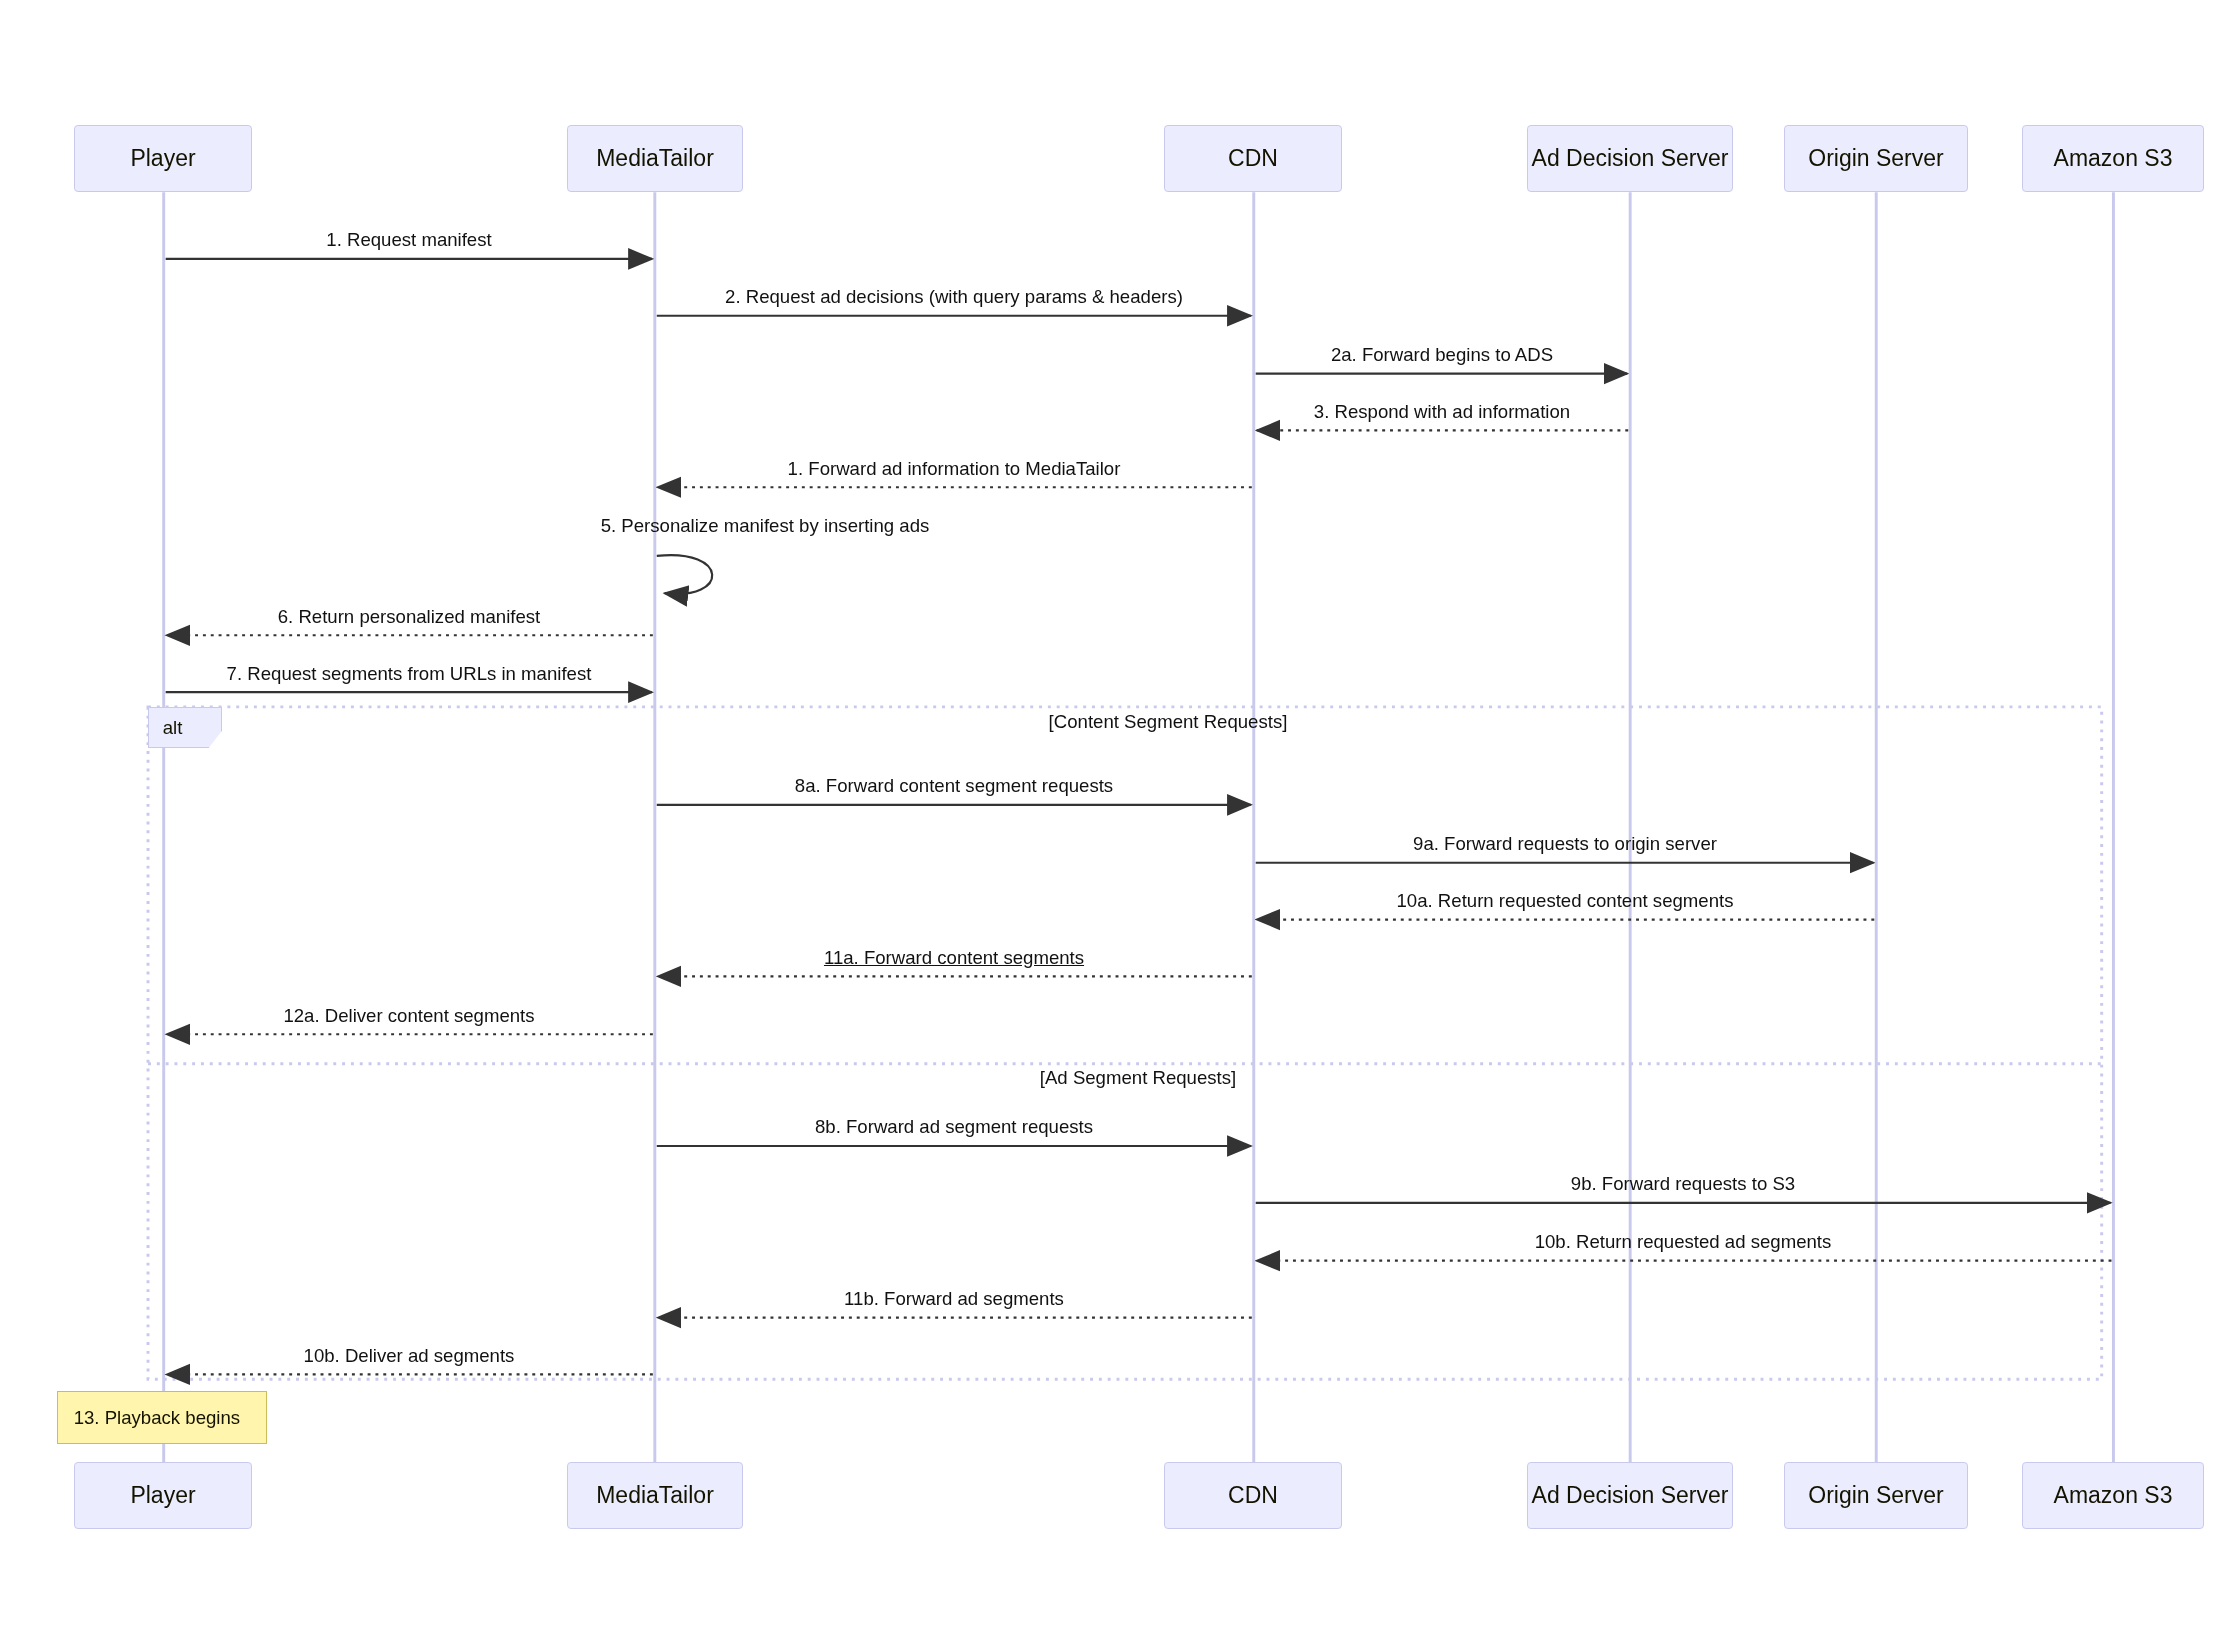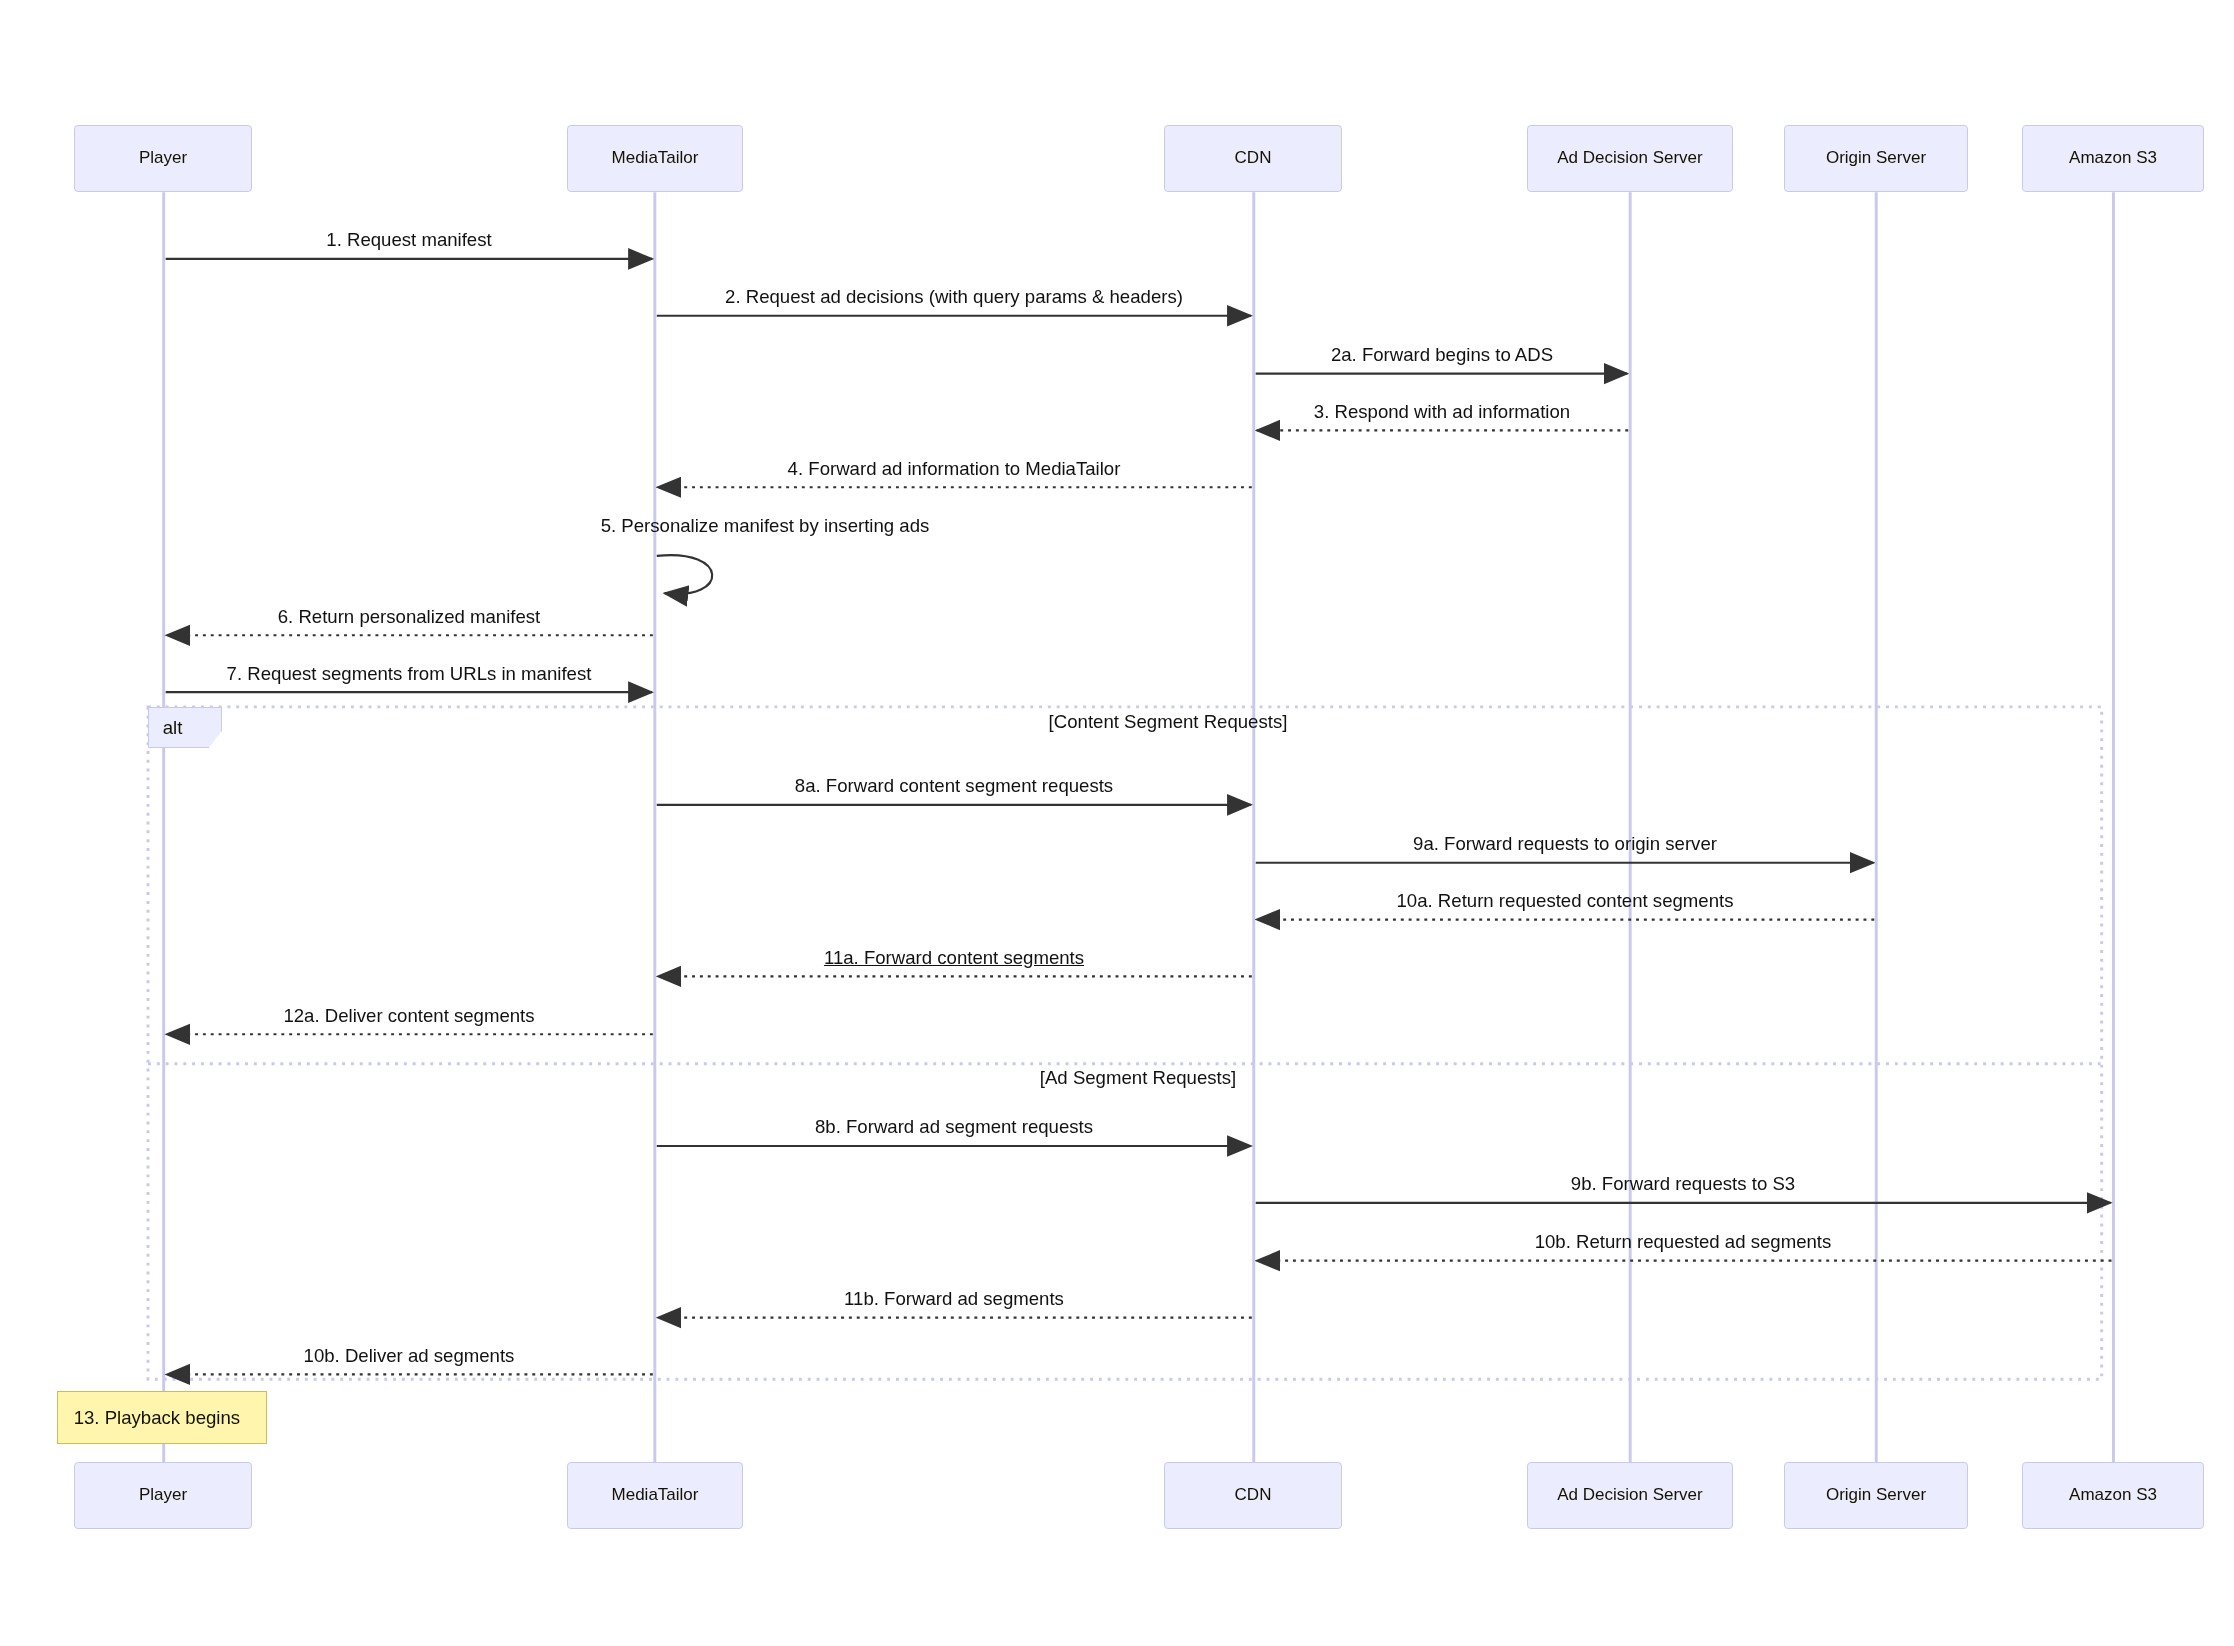--- a/index.html
+++ b/index.html
@@ -28,21 +28,21 @@
     position: absolute;
     background: #ECECFF;
     border: 1.5px solid #C9C9EE;
     border-radius: 3.9px;
     display: flex;
     align-items: center;
     justify-content: center;
     box-sizing: border-box;
   }
   .actor-label {
-    font-size: 17px;
+    font-size: 23px;
     color: #131300;
     font-family: "Liberation Sans", sans-serif;
     white-space: nowrap;
     text-align: center;
     line-height: 1.1;
   }
   .msg-label {
     position: absolute;
     font-size: 18.6px;
     color: #111111;
@@ -175,21 +175,21 @@
         <div class="actor-label">Amazon S3</div>
       </div>
     </div>
   <div id="labels">
       <div class="alt-title" style="left: 1168px; top: 711px;">[Content Segment Requests]</div>
       <div class="alt-title" style="left: 1138px; top: 1067px;">[Ad Segment Requests]</div>
       <div class="msg-label" style="left: 409px; top: 229px;">1. Request manifest</div>
       <div class="msg-label" style="left: 954px; top: 286px;">2. Request ad decisions (with query params &amp; headers)</div>
       <div class="msg-label" style="left: 1442px; top: 344px;">2a. Forward begins to ADS</div>
       <div class="msg-label" style="left: 1442px; top: 401px;">3. Respond with ad information</div>
-      <div class="msg-label" style="left: 954px; top: 458px;">4. Forward ad information to MediaTailor</div>
+      <div class="msg-label" style="left: 954px; top: 458px;">1. Forward ad information to MediaTailor</div>
       <div class="msg-label" style="left: 765px; top: 515px;">5. Personalize manifest by inserting ads</div>
       <div class="msg-label" style="left: 409px; top: 606px;">6. Return personalized manifest</div>
       <div class="msg-label" style="left: 409px; top: 663px;">7. Request segments from URLs in manifest</div>
       <div class="msg-label" style="left: 954px; top: 775px;">8a. Forward content segment requests</div>
       <div class="msg-label" style="left: 1565px; top: 833px;">9a. Forward requests to origin server</div>
       <div class="msg-label" style="left: 1565px; top: 890px;">10a. Return requested content segments</div>
       <div class="msg-label" style="left: 954px; top: 947px; text-decoration: underline;">11a. Forward content segments</div>
       <div class="msg-label" style="left: 409px; top: 1005px;">12a. Deliver content segments</div>
       <div class="msg-label" style="left: 954px; top: 1116px;">8b. Forward ad segment requests</div>
       <div class="msg-label" style="left: 1683px; top: 1173px;">9b. Forward requests to S3</div>

